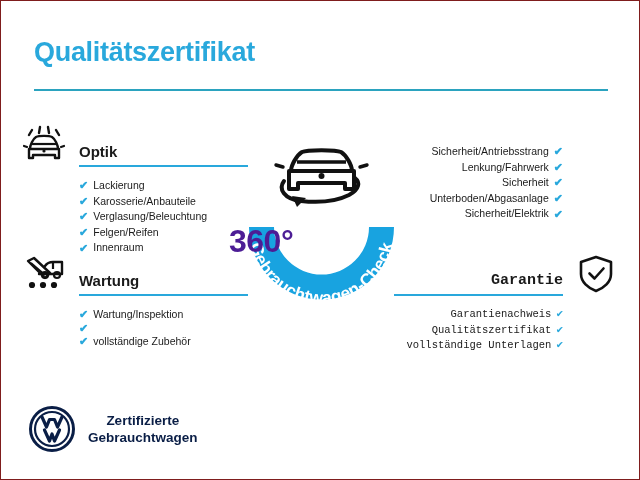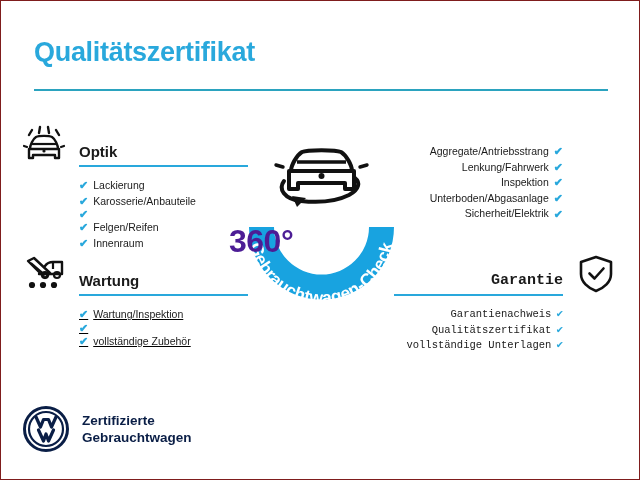--- a/index.html
+++ b/index.html
@@ -128,24 +128,25 @@
     text-align: left;
     font-size: 32px;
     font-weight: bold;
     color: #4c1d95;
     letter-spacing: -0.5px;
   }
 
   
   #vw-lockup {
     position: absolute;
-    left: 22px;
+    left: 28px;
     top: 405px;
     display: flex;
     align-items: center;
+    text-align: center;
   }
   #vw-mark { width: 46px; height: 46px; }
   #vw-mark svg { display: block; width: 100%; height: 100%; }
   #vw-text {
     margin-left: 13px;
     font-size: 13.5px;
     font-weight: bold;
     line-height: 17px;
     color: #0a1e46;
   }
@@ -183,33 +184,34 @@
       <li>
           <span class="chk">✔</span>
           <span>Lackierung</span>
         </li>
       <li>
           <span class="chk">✔</span>
           <span>Karosserie/Anbauteile</span>
         </li>
       <li>
           <span class="chk">✔</span>
+          <span>Verglasung/Beleuchtung</span>
         </li>
       <li>
           <span class="chk">✔</span>
           <span>Felgen/Reifen</span>
         </li>
       <li>
           <span class="chk">✔</span>
           <span>Innenraum</span>
         </li>
     </ul>
   </div>
 
-  <div class="section sec-left" style="top:261px;text-decoration:underline;">
+  <div class="section sec-left" style="top:261px;">
     <div class="sec-head">
       <div class="sec-icon">
         <svg viewBox="0 0 46 40">
           <path d="M22 12 C24 9 27 8 30 8 L39 8 L39 20 L16 20" fill="none" stroke="#111" stroke-width="2.4" stroke-linejoin="round" stroke-linecap="round"></path>
           <line x1="30" y1="8" x2="30" y2="15" stroke="#111" stroke-width="2.2"></line>
           <circle cx="22" cy="21" r="3" fill="none" stroke="#111" stroke-width="2.2"></circle>
           <circle cx="34" cy="21" r="3" fill="none" stroke="#111" stroke-width="2.2"></circle>
           <path d="M5 7 L11 4 L27 19 L22 24 Z" fill="none" stroke="#111" stroke-width="2.4" stroke-linejoin="round"></path>
           <line x1="8" y1="9" x2="22" y2="21" stroke="#111" stroke-width="1.8"></line>
           <circle cx="9" cy="31" r="3.1" fill="#111"></circle>
@@ -231,29 +233,29 @@
       <li>
           <span class="chk">✔</span>
           <span>vollständige Zubehör</span>
         </li>
     </ul>
   </div>
 
   <div class="section sec-right" style="top:132px;">
     <ul class="check-list">
       <li>
-          <span>Aggregate/Antriebsstrang</span>
+          <span>Sicherheit/Antriebsstrang</span>
           <span class="chk">✔</span>
         </li>
       <li>
           <span>Lenkung/Fahrwerk</span>
           <span class="chk">✔</span>
         </li>
       <li>
-          <span>Inspektion</span>
+          <span>Sicherheit</span>
           <span class="chk">✔</span>
         </li>
       <li>
           <span>Unterboden/Abgasanlage</span>
           <span class="chk">✔</span>
         </li>
       <li>
           <span>Sicherheit/Elektrik</span>
           <span class="chk">✔</span>
         </li>

